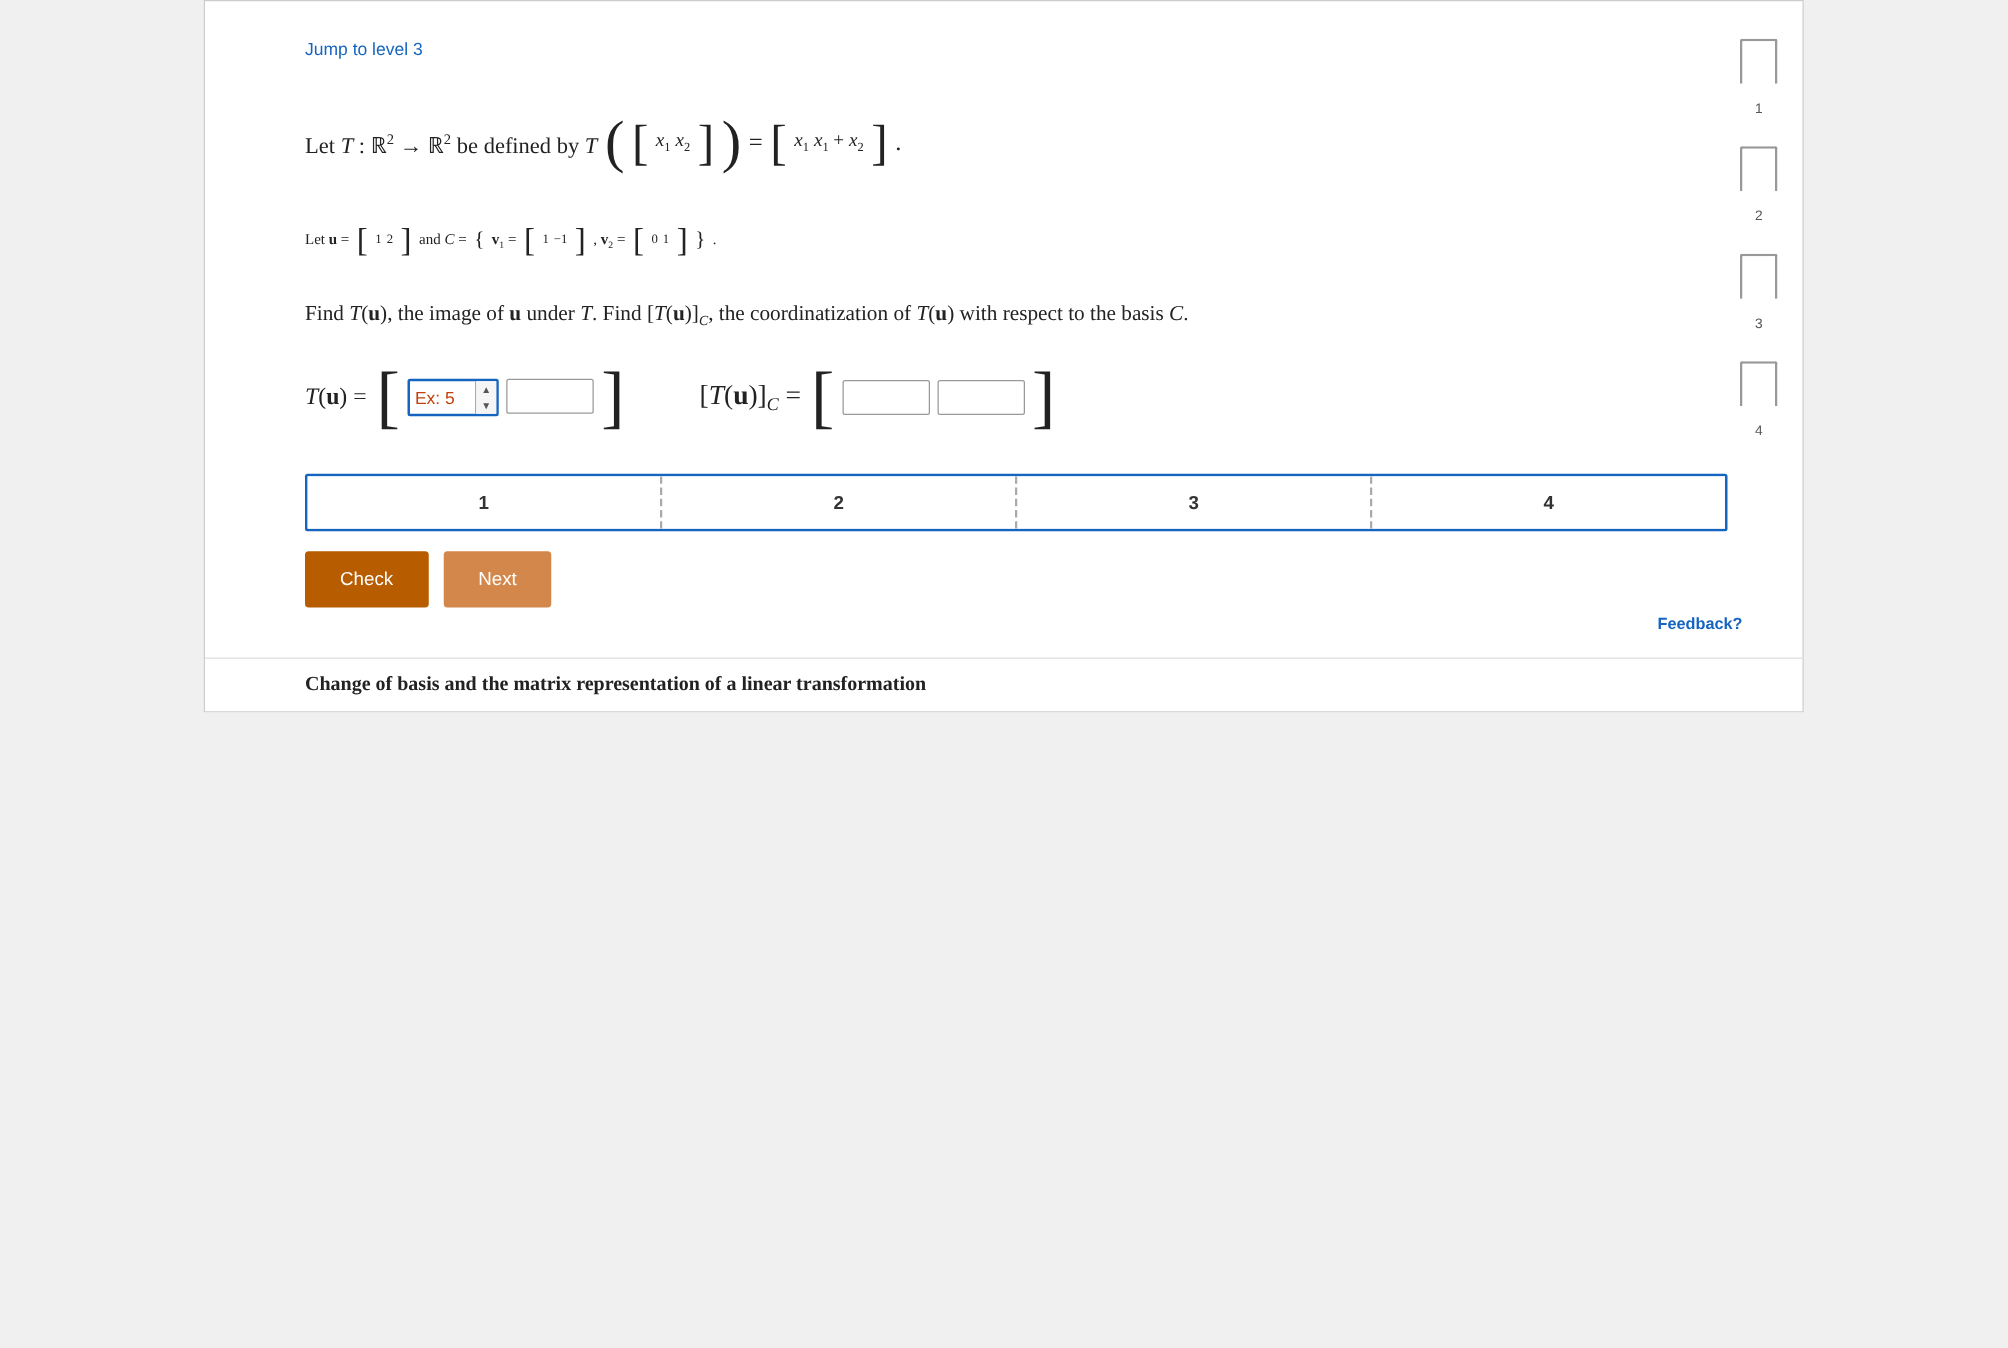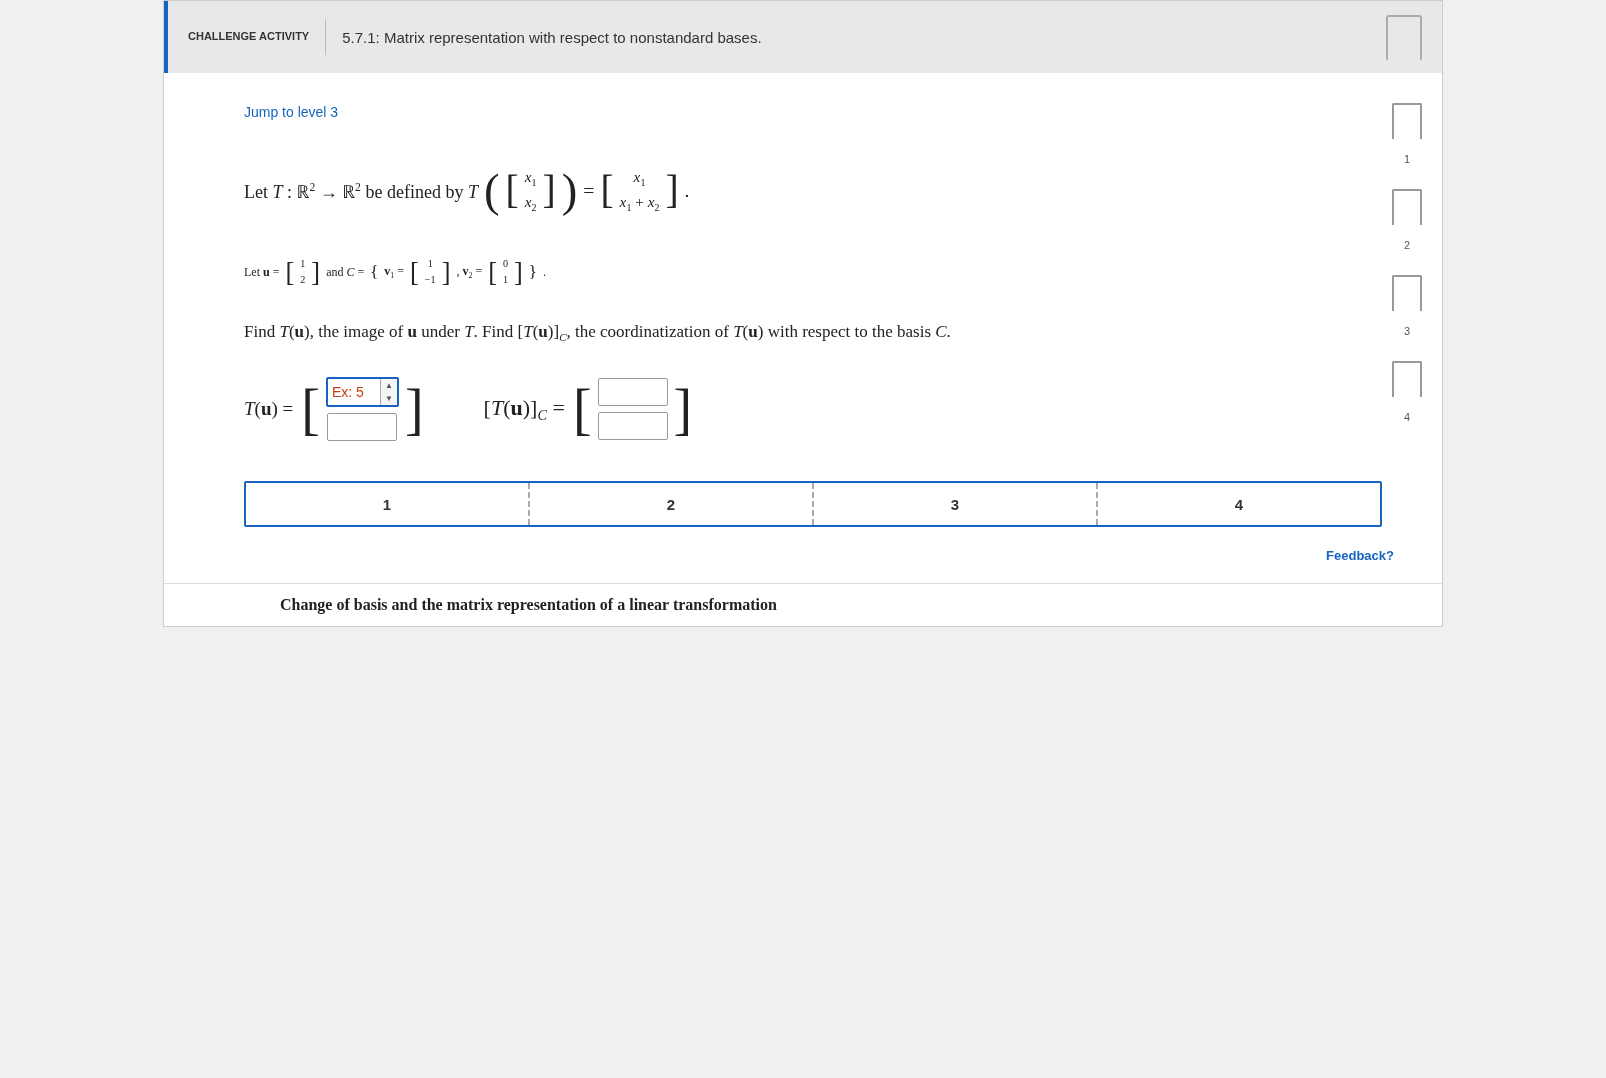--- a/index.html
+++ b/index.html
@@ -90,22 +90,22 @@
       gap: 2px;
     }
     .bracket-left, .bracket-right {
       font-size: 2.2em;
       line-height: 1;
       font-weight: 100;
       color: #222;
     }
     .matrix-col {
       display: inline-flex;
-      flex-direction: column;
-      align-items: center;
+      flex-direction: row;
+      align-items: flex-start;
       gap: 4px;
       padding: 0 4px;
     }
     .matrix-cell {
       font-size: 0.85em;
       line-height: 1.2;
       text-align: center;
     }
     .matrix-input-plain {
       width: 70px;
@@ -250,50 +250,39 @@
       font-size: 13px;
       font-weight: bold;
       text-decoration: none;
       position: absolute;
       bottom: 20px;
       right: 48px;
     }
 
     
     .footer-hint {
-      padding: 12px 116px;
+      padding: 12px 80px;
       border-top: 1px solid #ddd;
       font-family: Georgia, serif;
       font-size: 16px;
       font-weight: bold;
       color: #222;
     }
     .math-italic { font-style: italic; font-family: Georgia, serif; }
     .script { font-style: italic; font-family: 'Palatino Linotype', Palatino, serif; }
 
     
     sup { font-size: 0.65em; vertical-align: super; }
     sub { font-size: 0.65em; vertical-align: sub; }
   </style>
 </head>
 <body>
 
 <div class="main-container">
 
-  <div class="challenge-header">
-    <div class="challenge-label">CHALLENGE
-ACTIVITY</div>
-    <div class="header-divider"></div>
-    <div class="challenge-title">5.7.1: Matrix representation with respect to nonstandard bases.</div>
-    <div style="margin-left:auto;">
-      <div style="width:36px;height:44px;border:2px solid #aaa;border-bottom:none;border-radius:3px 3px 0 0;position:relative;">
-        <div style="position:absolute;bottom:-12px;left:-2px;width:36px;height:12px;background:#e8e8e8;clip-path:polygon(0 0,100% 0,50% 100%);border-left:2px solid #aaa;border-right:2px solid #aaa;"></div>
-      </div>
-    </div>
-  </div>
 
   <div style="display:flex; position:relative;">
 
     <div class="content-area" style="flex:1;">
       
       <a class="jump-link" href="#">Jump to level 3</a>
 
       
       <div class="math-block" style="margin-top:18px; font-size:18px; display:flex; align-items:center; gap:6px; flex-wrap:wrap;">
         <span>Let <span class="math-italic">T</span> : ℝ<sup>2</sup> → ℝ<sup>2</sup> be defined by <span class="math-italic">T</span></span>
@@ -411,20 +400,24 @@
           <div class="progress-segment">
             <span class="progress-segment-num">3</span>
           </div>
           <div class="progress-segment">
             <span class="progress-segment-num">4</span>
           </div>
         </div>
       </div>
 
       
+      <div class="button-row">
+        <button class="btn-check">Check</button>
+        <button class="btn-next">Next</button>
+      </div>
 
       
       <a class="feedback-link" href="#">Feedback?</a>
     </div>
 
     <div class="side-badges">
       <div style="width:30px;height:36px;border:2px solid #999;border-bottom:none;border-radius:2px 2px 0 0;position:relative;margin-top:10px;">
         <div style="position:absolute;bottom:-9px;left:-2px;width:30px;height:9px;background:white;clip-path:polygon(0 0,100% 0,50% 100%);"></div>
       </div>
       <span class="side-badge-num">1</span>

